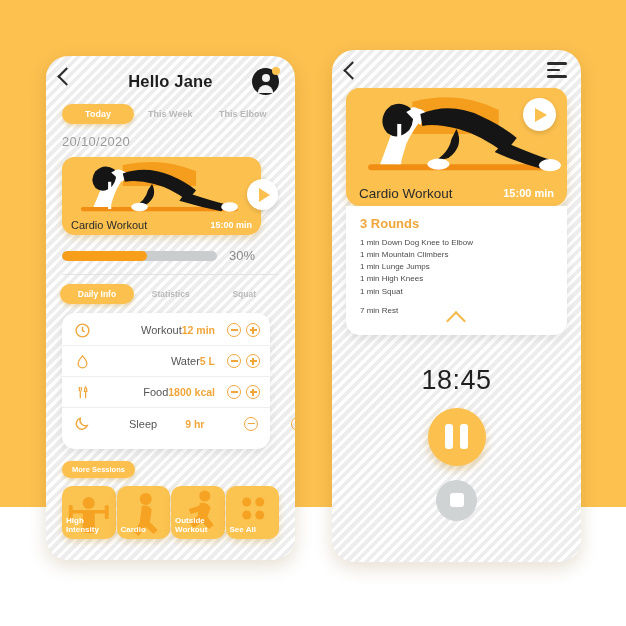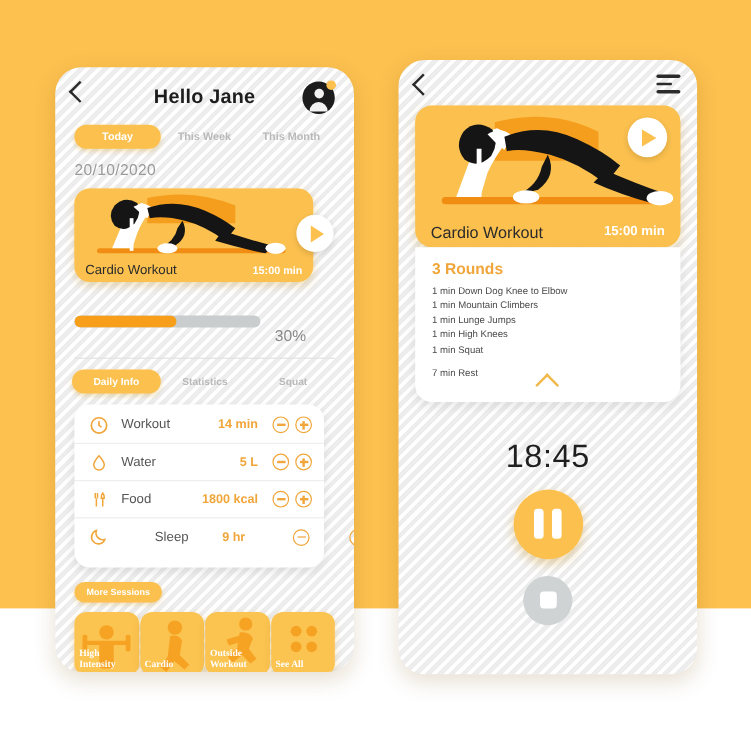--- a/index.html
+++ b/index.html
@@ -181,21 +181,20 @@
   .progress-fill {
     height: 100%;
     width: 55%;
     border-radius: 5px;
     background: #f79f1a;
   }
   .progress-pct {
     margin-left: 12px;
     font-size: 13px;
     color: #8a8a8a;
-    margin-top: 24px;
   }
 
   .divider {
     height: 1px;
     background: #e2e2e2;
     margin: 11px 16px 0 16px;
   }
 
   
   .info-tabs {
@@ -219,20 +218,21 @@
     box-shadow: 0 2px 4px rgba(215,160,40,.35);
   }
 
   
   .stats-card {
     margin: 9px 25px 0 16px;
     background: #ffffff;
     border-radius: 13px;
     padding: 2px 0 10px 0;
     box-shadow: 0 3px 8px rgba(150,150,150,.22);
+    text-align: right;
   }
   .stat-row {
     display: flex; align-items: center;
     height: 31px;
     padding: 0 10px;
     border-bottom: 1px solid #eeeeee;
   }
   .stat-row:last-child { border-bottom: none; gap: 28px; }
   .stat-icon {
     width: 20px; height: 20px;
@@ -287,21 +287,20 @@
     color: #ffffff;
     font-size: 7.5px;
     font-weight: bold;
     cursor: pointer;
     box-shadow: 0 2px 4px rgba(215,160,40,.35);
   }
   .sessions {
     display: flex;
     gap: 1px;
     margin: 8px 16px 0 16px;
-    font-family: Liberation Serif, serif;
   }
   .session {
     position: relative;
     flex: 1;
     height: 53px;
     border-radius: 10px;
     background: #fbc350;
     overflow: hidden;
     cursor: pointer;
     box-shadow: 0 3px 6px rgba(205,150,40,.3);
@@ -474,21 +473,21 @@
       <div class="avatar">
         <span class="head"></span>
         <span class="body"></span>
         <span class="badge"></span>
       </div>
     </div>
 
     <div class="period-tabs">
       <div class="period-tab active">Today</div>
       <div class="period-tab">This Week</div>
-      <div class="period-tab">This Month</div>
+      <div class="period-tab">This Elbow</div>
     </div>
 
     <div class="date-label">20/10/2020</div>
 
     <div class="wk-card">
       <div class="art">
         <svg viewBox="0 0 190 60" width="100%" height="100%" preserveAspectRatio="xMidYMid slice">
           <rect x="0" y="0" width="190" height="60" fill="#fbc04e"></rect>
           <path d="M58 10 Q95 2 128 16 L128 30 L58 30 Z" fill="#f59d1c"></path>
           <rect x="18" y="50" width="150" height="4" rx="2" fill="#f08d12"></rect>
@@ -528,21 +527,21 @@
     <div class="stats-card">
 
       <div class="stat-row">
         <span class="stat-icon">
           <svg width="17" height="17" viewBox="0 0 24 24" fill="none" stroke="#f0a63a" stroke-width="2">
             <circle cx="12" cy="12" r="9"></circle>
               <path d="M12 7v5l3 2"></path>
           </svg>
         </span>
         <span class="stat-name">Workout</span>
-        <span class="stat-value">14 min</span>
+        <span class="stat-value">12 min</span>
         <span class="circ-btn"></span>
         <span class="circ-btn plus"></span>
       </div>
 
       <div class="stat-row">
         <span class="stat-icon">
           <svg width="15" height="17" viewBox="0 0 24 24" fill="none" stroke="#f0a63a" stroke-width="2">
             <path d="M12 3 C12 3 5 11 5 15 a7 7 0 0 0 14 0 C19 11 12 3 12 3 Z"></path>
           </svg>
         </span>

